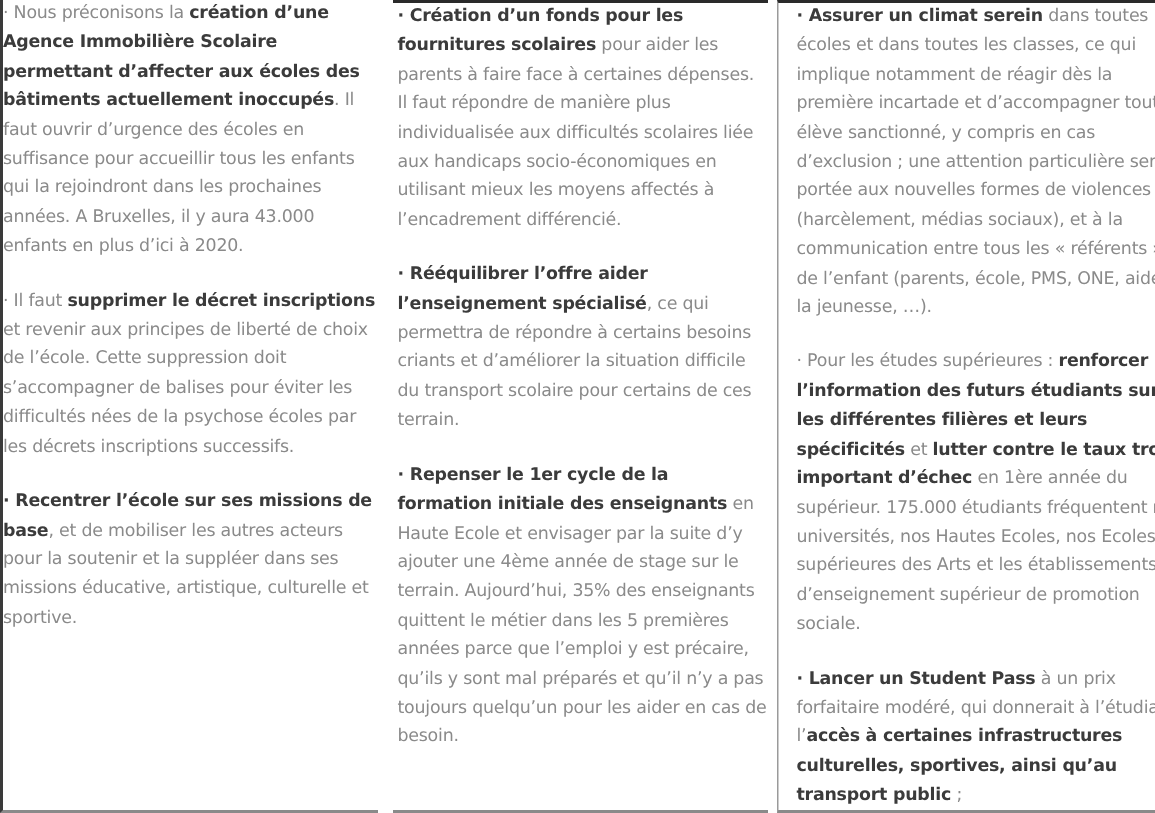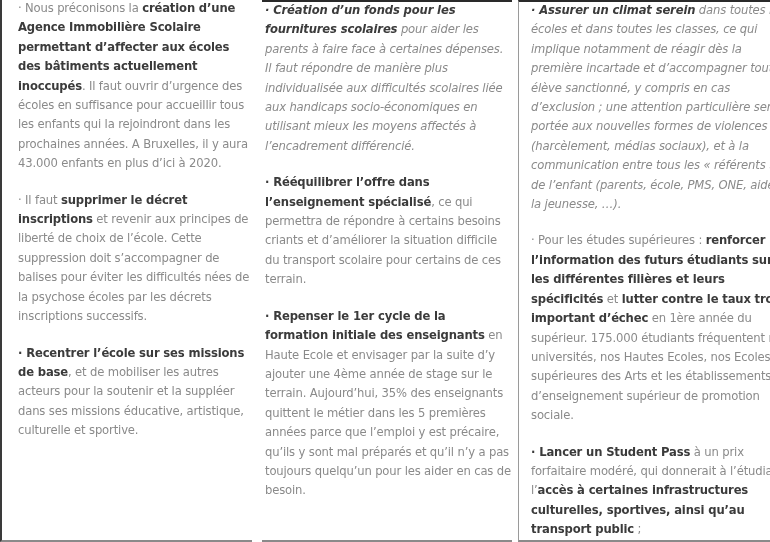--- a/index.html
+++ b/index.html
@@ -1,39 +1,39 @@
 <!DOCTYPE html>
 <html><head>
 <meta charset="utf-8">
 <style>
   html, body { margin: 0; padding: 0; background: #ffffff; }
   body { width: 770px; height: 542px; overflow: hidden; position: relative;
          font-family: "DejaVu Sans", sans-serif; }
   .frame { position: absolute; left: 0; top: 0; width: 770px; height: 542px; }
   .col { position: absolute; top: 0; height: 542px; box-sizing: border-box; overflow: hidden; background: #fff; }
-  .col-1 { left: 0; width: 252px; border-left: 2px solid #3a3a3a; border-bottom: 2px solid #8a8a8a; padding: 0 0 0 16px; }
+  .col-1 { left: 0; width: 252px; border-left: 2px solid #3a3a3a; border-bottom: 2px solid #8a8a8a; padding: 0 0 0 0; }
   .col-2 { left: 262px; width: 250px; border-top: 2px solid #2a2a2a; border-bottom: 2px solid #8a8a8a; padding: 0 0 0 3px; }
   .col-3 { left: 518px; width: 276px; border-left: 1px solid #9a9a9a; border-top: 2px solid #2a2a2a; border-right: 2px solid #3a3a3a; border-bottom: 2px solid #8a8a8a; padding: 0 0 0 12px; }
   .para { font-size: 11.6px; line-height: 19.4px; color: #8a8a8a; margin: 0 0 17px 0; letter-spacing: -0.15px; }
   .col-1 .para:first-child { margin-top: -1px; }
-  .col-2 .para:first-child, .col-3 .para:first-child { margin-top: -1px; font-style: italic; }
+  .col-2 .para:first-child, .col-3 .para:first-child { margin-top: -1px; }
   .para b { color: #3b3b3b; font-weight: bold; }
 </style>
 </head>
 <body>
 
 <div class="frame">
   <div class="col col-1">
       <p class="para"><span>· Nous préconisons la </span><b>création d’une Agence Immobilière Scolaire permettant d’affecter aux écoles des bâtiments actuellement inoccupés</b><span>. Il faut ouvrir d’urgence des écoles en suffisance pour accueillir tous les enfants qui la rejoindront dans les prochaines années. A Bruxelles, il y aura 43.000 enfants en plus d’ici à 2020.</span></p>
       <p class="para"><span>· Il faut </span><b>supprimer le décret inscriptions</b><span> et revenir aux principes de liberté de choix de l’école. Cette suppression doit s’accompagner de balises pour éviter les difficultés nées de la psychose écoles par les décrets inscriptions successifs.</span></p>
       <p class="para"><b>· Recentrer l’école sur ses missions de base</b><span>, et de mobiliser les autres acteurs pour la soutenir et la suppléer dans ses missions éducative, artistique, culturelle et sportive.</span></p>
     </div>
   <div class="col col-2">
       <p class="para"><b>· Création d’un fonds pour les fournitures scolaires</b><span> pour aider les parents à faire face à certaines dépenses. Il faut répondre de manière plus individualisée aux difficultés scolaires liée aux handicaps socio-économiques en utilisant mieux les moyens affectés à l’encadrement différencié.</span></p>
-      <p class="para"><b>· Rééquilibrer l’offre dans l’enseignement spécialisé</b><span>, ce qui permettra de répondre à certains besoins criants et d’améliorer la situation difficile du transport scolaire pour certains de ces terrain.</span></p>
+      <p class="para"><b>· Rééquilibrer l’offre aider l’enseignement spécialisé</b><span>, ce qui permettra de répondre à certains besoins criants et d’améliorer la situation difficile du transport scolaire pour certains de ces terrain.</span></p>
       <p class="para"><b>· Repenser le 1er cycle de la formation initiale des enseignants</b><span> en Haute Ecole et envisager par la suite d’y ajouter une 4ème année de stage sur le terrain. Aujourd’hui, 35% des enseignants quittent le métier dans les 5 premières années parce que l’emploi y est précaire, qu’ils y sont mal préparés et qu’il n’y a pas toujours quelqu’un pour les aider en cas de besoin.</span></p>
     </div>
   <div class="col col-3">
       <p class="para"><b>· Assurer un climat serein</b><span> dans toutes les écoles et dans toutes les classes, ce qui implique notamment de réagir dès la première incartade et d’accompagner tout élève sanctionné, y compris en cas d’exclusion ; une attention particulière sera portée aux nouvelles formes de violences (harcèlement, médias sociaux), et à la communication entre tous les « référents » de l’enfant (parents, école, PMS, ONE, aide à la jeunesse, …).</span></p>
       <p class="para"><span>· Pour les études supérieures : </span><b>renforcer l’information des futurs étudiants sur les différentes filières et leurs spécificités</b><span> et </span><b>lutter contre le taux trop important d’échec</b><span> en 1ère année du supérieur. 175.000 étudiants fréquentent nos universités, nos Hautes Ecoles, nos Ecoles supérieures des Arts et les établissements d’enseignement supérieur de promotion sociale.</span></p>
       <p class="para"><b>· Lancer un Student Pass</b><span> à un prix forfaitaire modéré, qui donnerait à l’étudiant l’</span><b>accès à certaines infrastructures culturelles, sportives, ainsi qu’au transport public</b><span> ;</span></p>
     </div>
 </div>
 
 </body></html>

